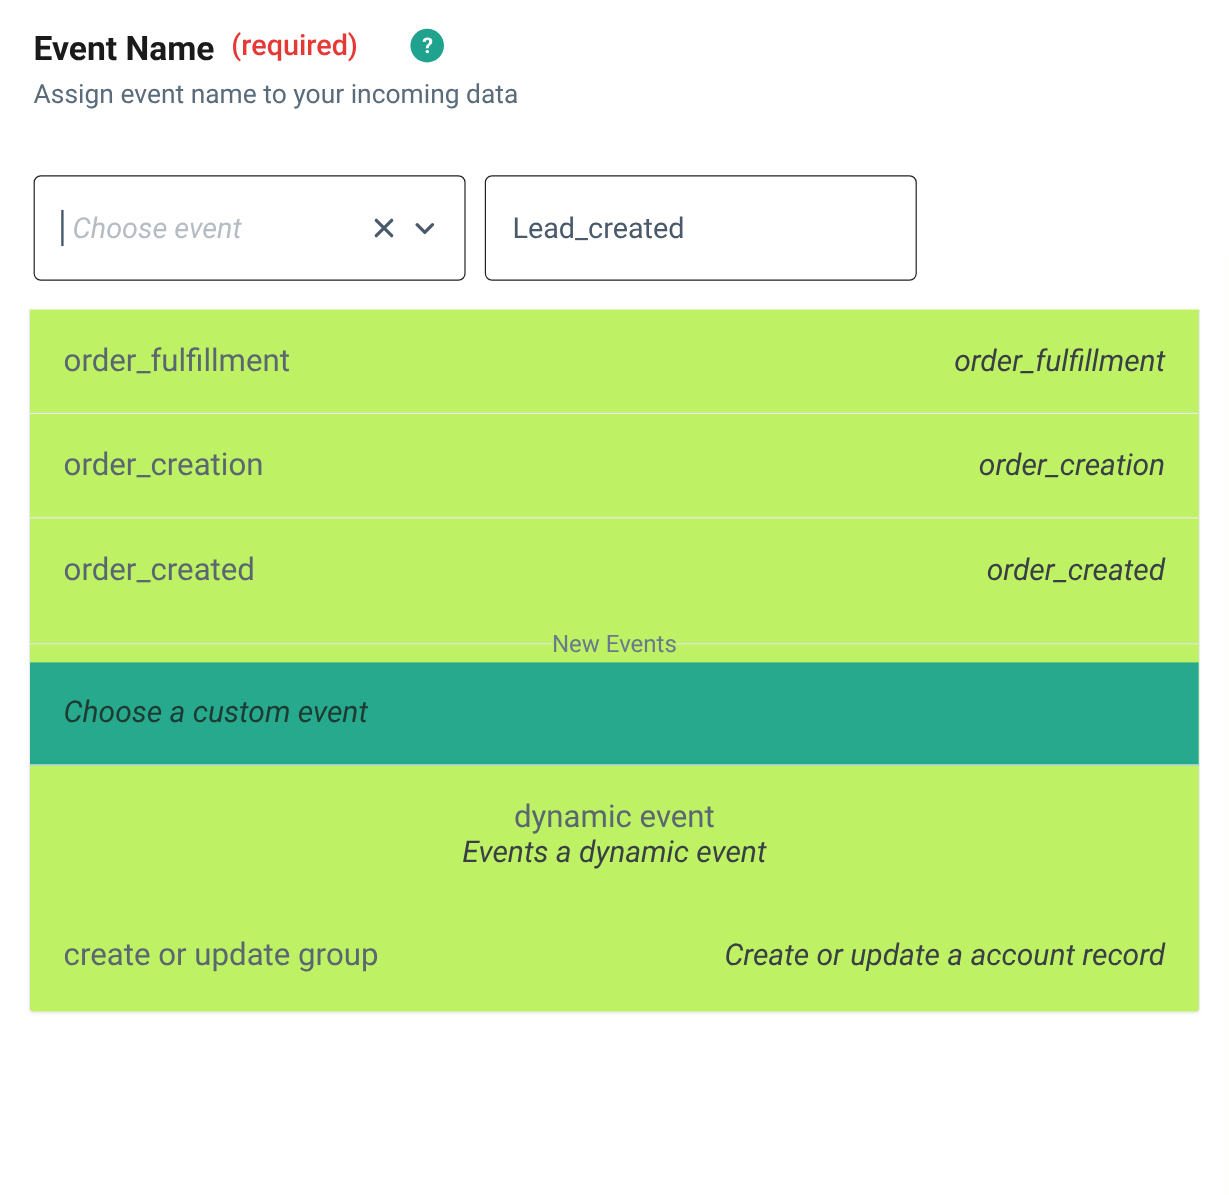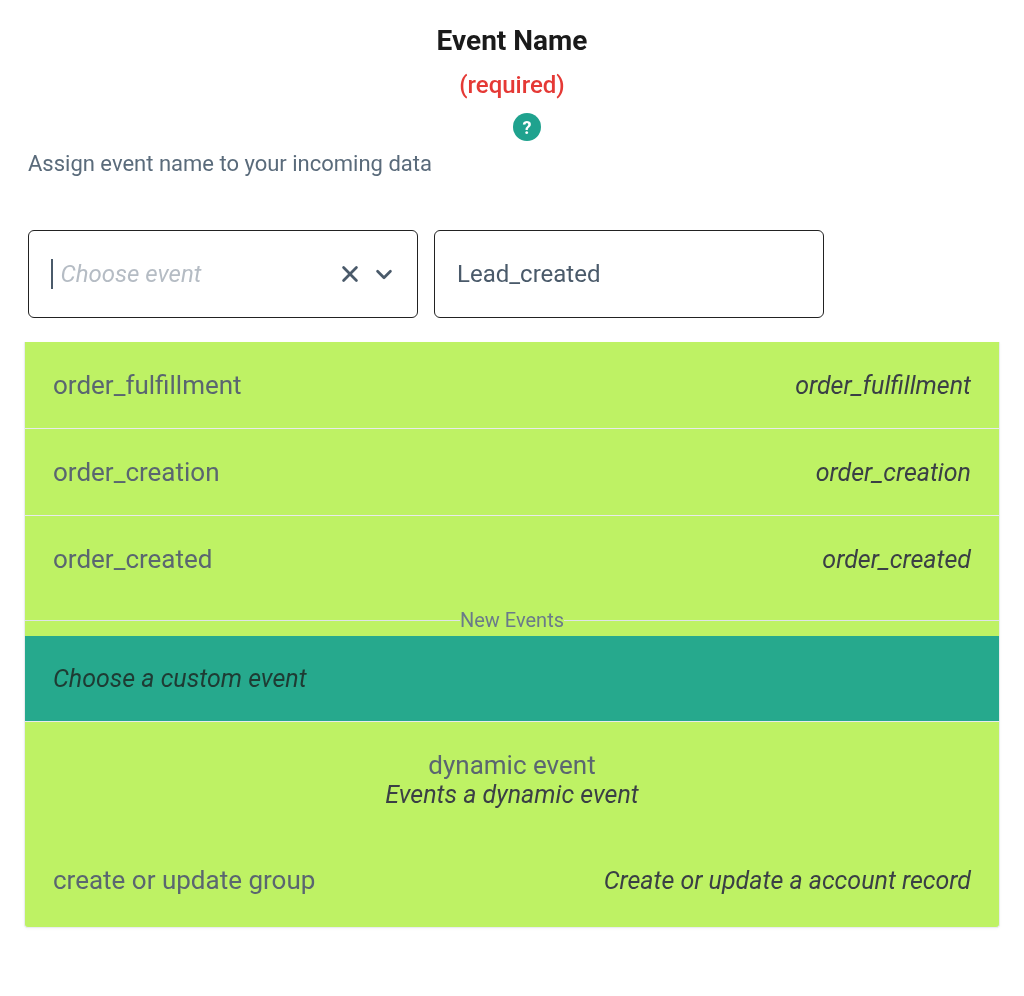--- a/index.html
+++ b/index.html
@@ -1,24 +1,24 @@
 <!DOCTYPE html>
 <html><head>
 <meta charset="utf-8">
 <style>
   * { box-sizing: border-box; margin: 0; padding: 0; }
   html, body { width: 1024px; height: 996px; background: #fff; font-family: -apple-system, BlinkMacSystemFont, "Segoe UI", Roboto, "Helvetica Neue", Arial, sans-serif; color: #333; }
   .wrap { padding: 24px 28px 0 28px; }
-  .header-row { display: flex; align-items: center; gap: 14px; flex-direction: column; }
+  .header-row { display: flex; align-items: flex-start; gap: 14px; }
   .title { font-size: 28px; font-weight: 700; color: #1a1a1a; }
   .required { font-size: 24px; font-weight: 500; color: #e53935; }
   .help-badge { width: 28px; height: 28px; border-radius: 50%; background: #1fa28e; color: #fff; display: flex; align-items: center; justify-content: center; font-size: 18px; font-weight: 700; margin-left: 30px; }
   .subtitle { margin-top: 10px; font-size: 22px; color: #5a6b7b; }
   .inputs-row { display: flex; gap: 16px; margin-top: 54px; }
-  .select-field, .text-field { width: 390px; height: 88px; border: 1.5px solid #222; border-radius: 6px; display: flex; align-items: center; padding: 0 22px; }
+  .select-field, .text-field { width: 360px; height: 88px; border: 1.5px solid #222; border-radius: 6px; display: flex; align-items: center; padding: 0 22px; }
   .select-field { position: relative; }
   .cursor { width: 1.5px; height: 30px; background: #4a5a6a; margin-right: 8px; }
   .placeholder { font-size: 24px; font-style: italic; color: #b5bcc4; flex: 1; }
   .select-icons { display: flex; align-items: center; gap: 12px; margin-left: auto; color: #4a5a6a; }
   .icon { width: 22px; height: 22px; display: flex; align-items: center; justify-content: center; }
   .icon svg { width: 100%; height: 100%; }
   .text-value { font-size: 24px; color: #4a5a6a; }
 
   .dropdown { margin: 24px 24px 0 24px; background: #bef264; border: 1px solid #e9ecef; border-top: none; border-radius: 0 0 4px 4px; box-shadow: 0 1px 3px rgba(0,0,0,0.04); padding: 0 0 4px 0; overflow: hidden; }
   .option { display: flex; align-items: center; justify-content: space-between; padding: 28px 28px; border-bottom: 1px solid #e8eaed; }

